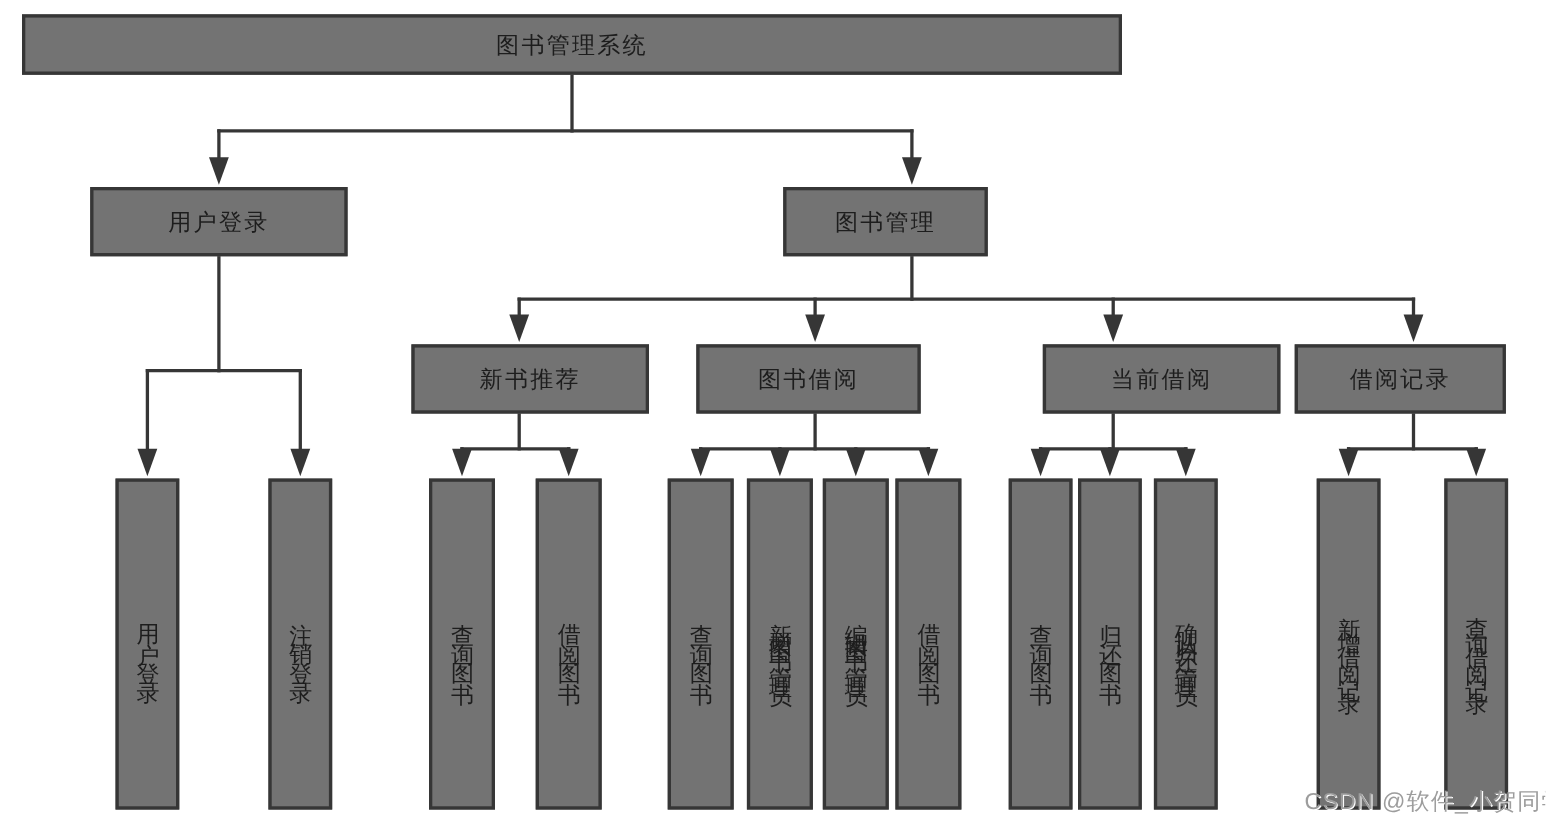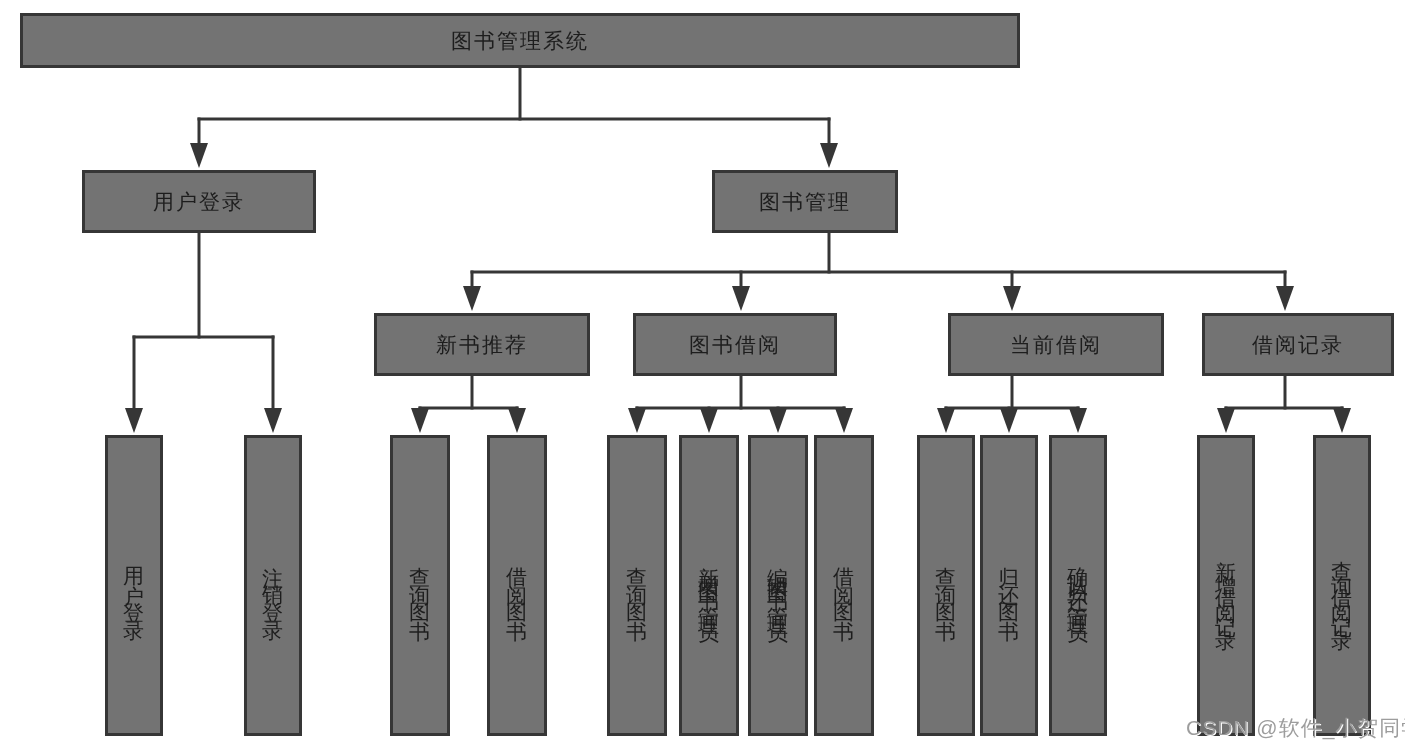--- a/index.html
+++ b/index.html
@@ -103,21 +103,21 @@
   </svg>
 
   <div class="box h-label" style="left:20px; top:13px; width:1000px; height:55px;">图书管理系统</div>
 
   <div class="box h-label" style="left:82px; top:170px; width:234px; height:63px;">用户登录</div>
   <div class="box h-label" style="left:712px; top:170px; width:186px; height:63px;">图书管理</div>
 
   <div class="box h-label" style="left:364px; top:313px; width:216px; height:63px;margin-left:10px;">新书推荐</div>
   <div class="box h-label" style="left:633px; top:313px; width:204px; height:63px;">图书借阅</div>
   <div class="box h-label" style="left:948px; top:313px; width:216px; height:63px;">当前借阅</div>
-  <div class="box h-label" style="left:1177px; top:313px; width:192px; height:63px;margin-left:25px;">借阅记录</div>
+  <div class="box h-label" style="left:1177px; top:313px; width:192px; height:63px;">借阅记录</div>
 
   <div class="box v-label ls4" style="left:105px; top:435px; width:58px; height:301px;">用户登录</div>
   <div class="box v-label ls4" style="left:244px; top:435px; width:58px; height:301px;">注销登录</div>
 
   <div class="box v-label ls4" style="left:390px; top:435px; width:60px; height:301px;">查询图书</div>
   <div class="box v-label ls4" style="left:487px; top:435px; width:60px; height:301px;">借阅图书</div>
 
   <div class="box v-label ls4" style="left:607px; top:435px; width:60px; height:301px;">查询图书</div>
   <div class="box v-label ls9" style="left:679px; top:435px; width:60px; height:301px;">新增图书（管理员）</div>
   <div class="box v-label ls9" style="left:748px; top:435px; width:60px; height:301px;">编辑图书（管理员）</div>

